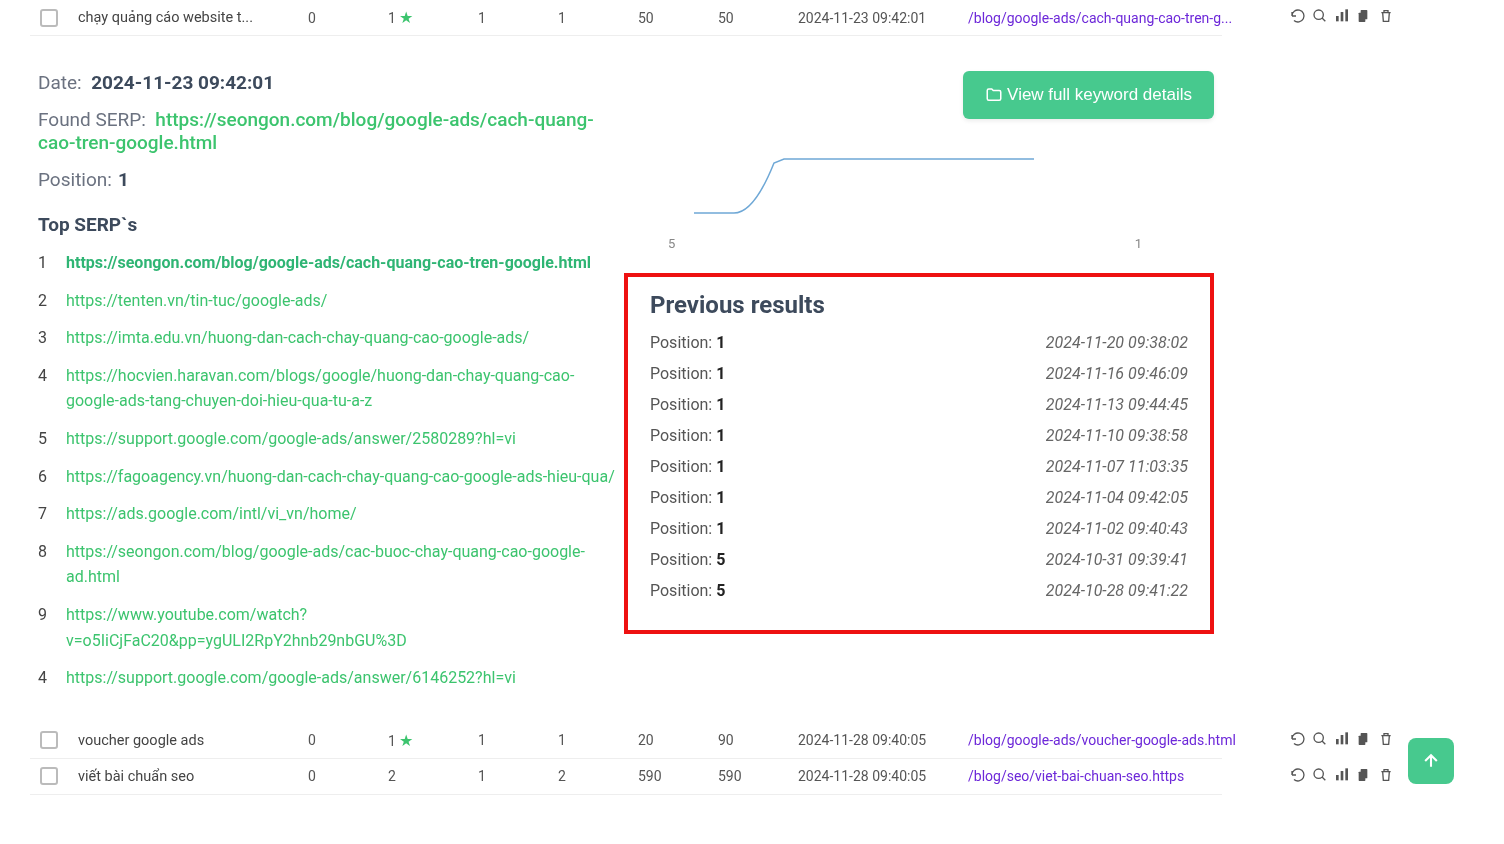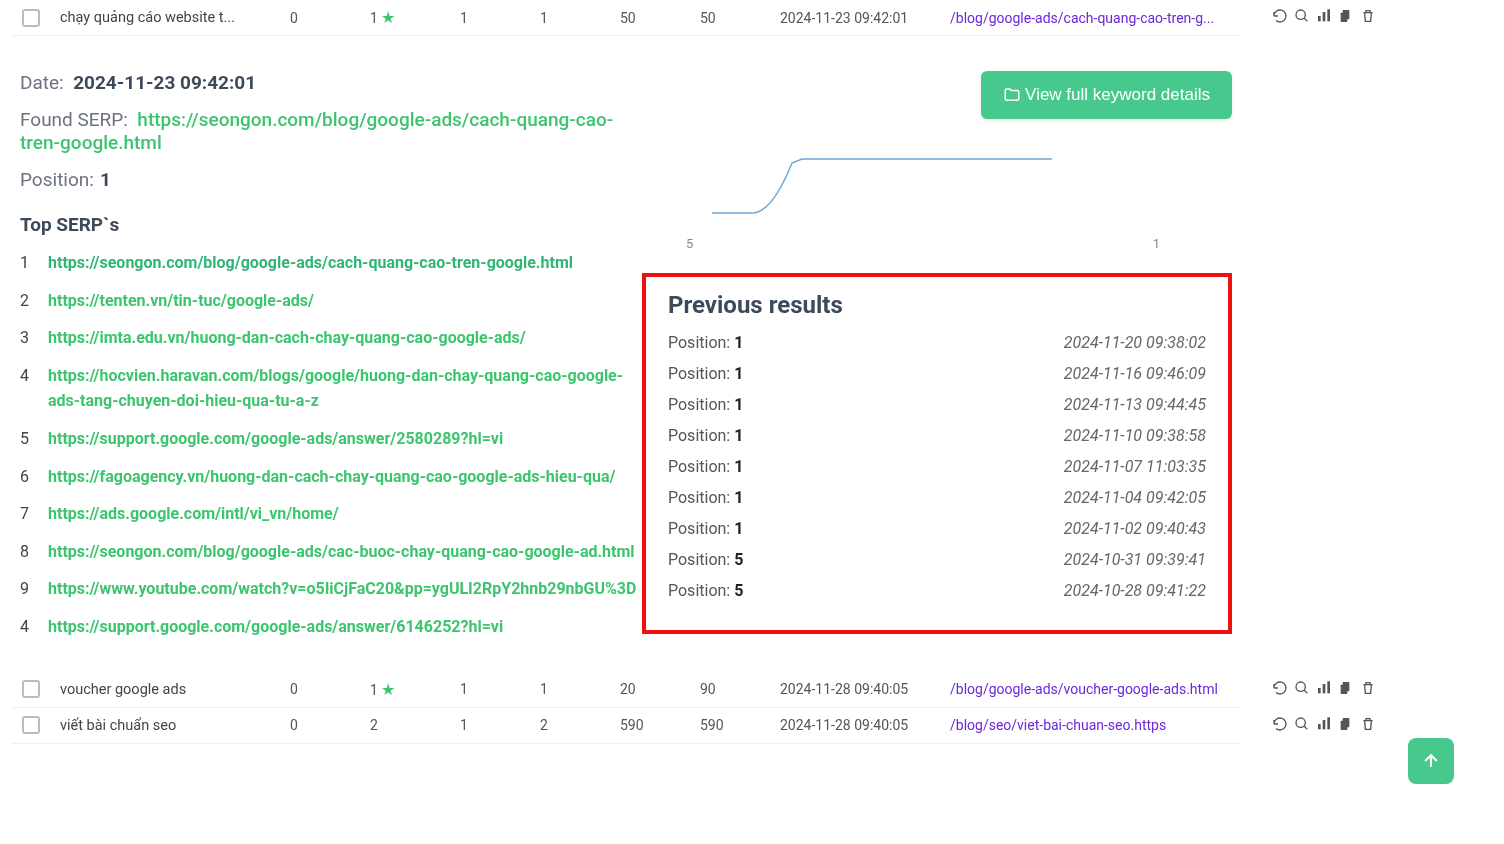--- a/index.html
+++ b/index.html
@@ -4,21 +4,21 @@
 <style>
   * { box-sizing: border-box; margin: 0; padding: 0; }
   body {
     font-family: -apple-system, BlinkMacSystemFont, "Segoe UI", Roboto, Arial, sans-serif;
     background: #fff;
     color: #333;
     font-size: 14px;
   }
   .page {
     width: 1252px;
-    padding: 0 12px;
+    padding: 0 30px;
   }
   .row {
     display: grid;
     grid-template-columns: 48px 230px 80px 90px 80px 80px 80px 80px 170px 320px 110px;
     align-items: center;
     padding: 8px 0;
     border-bottom: 1px solid #eee;
     color: #555;
     font-size: 14px;
   }
@@ -66,21 +66,21 @@
   .chart-area .tick-left { position:absolute; left:44px; bottom:0; font-size:13px; color:#888;}
   .chart-area .tick-right { position:absolute; right:72px; bottom:0; font-size:13px; color:#888;}
   .chart-area svg { position:absolute; left:70px; top:0; width:350px; height:70px; }
 
   .top-serps {
     margin-top: 22px;
   }
   .top-serps h3 { font-size:19px; font-weight:700; color:#3d4a5c; margin-bottom:14px;}
   .serp-item { display:flex; gap:14px; margin-bottom:12px; font-size:16px; line-height:1.6;}
   .serp-item .idx { color:#444; min-width:14px; }
-  .serp-item .lnk { color:#3cc46e; font-weight:700;}
+  .serp-item .lnk { color:#3cc46e; font-weight:400;}
   .serp-item.first .lnk { font-weight:700; color:#2fb574;}
 
   .prev-box {
     border: 4px solid #e11;
     padding: 14px 22px 18px 22px;
     margin-top: 0px;
   }
   .prev-box h3 { font-size:24px; font-weight:700; color:#3d4a5c; margin-bottom:14px;}
   .prev-row { display:flex; justify-content:space-between; margin-bottom:12px; font-size:16px; }
   .prev-row .lbl { color:#555; }

